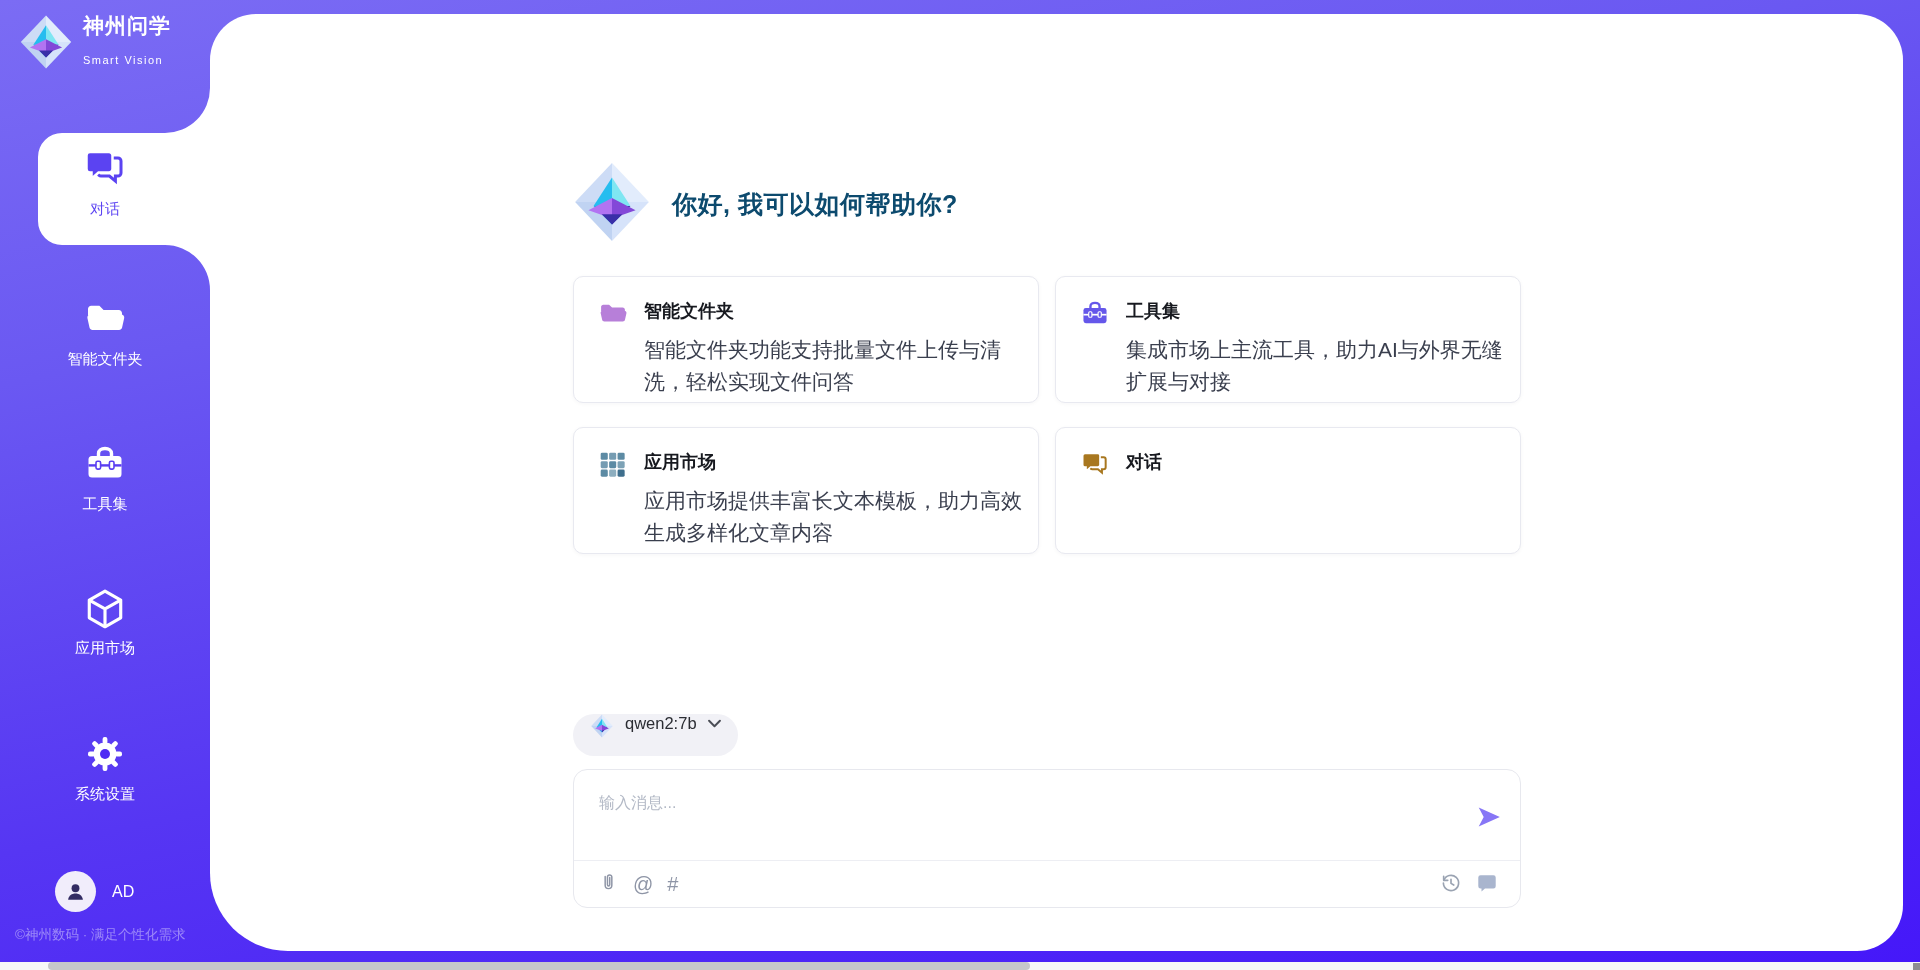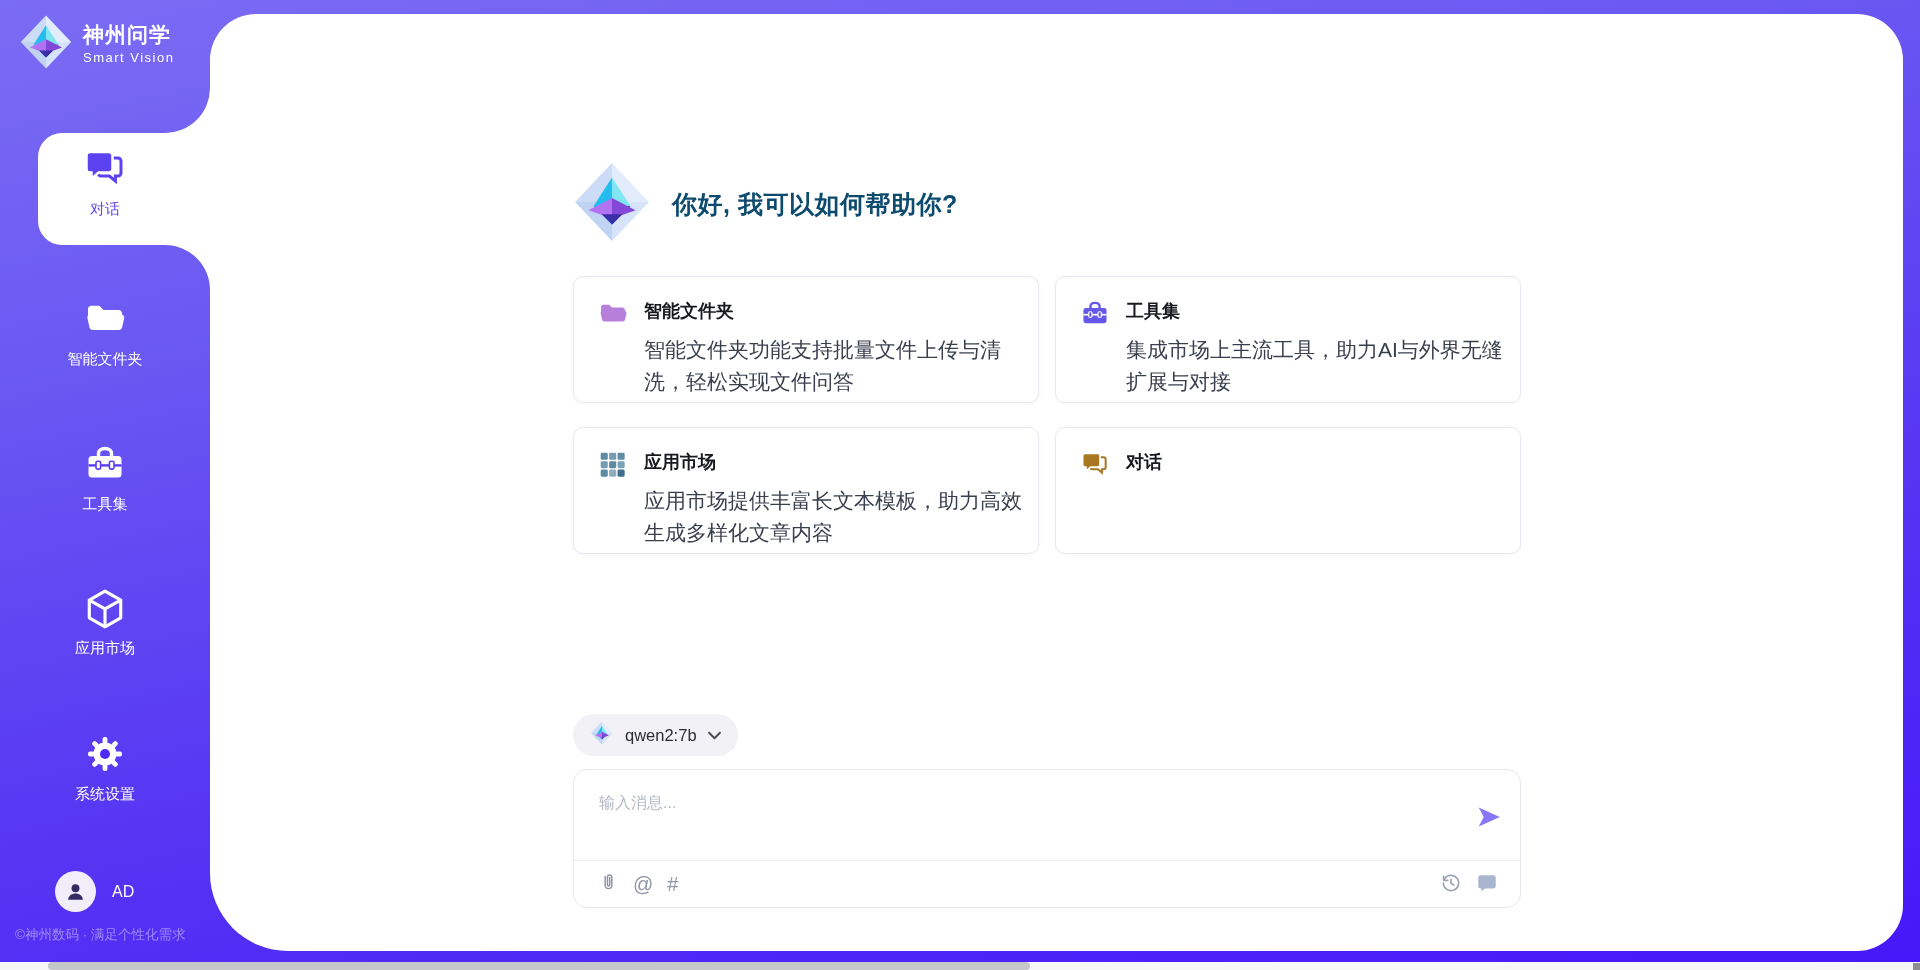--- a/index.html
+++ b/index.html
@@ -9,23 +9,23 @@
     background:linear-gradient(168deg,#7b6cf4 0%,#6a58f2 28%,#5636f3 62%,#4517f9 100%);
     position:relative;
   }
   
   .main-panel{
     position:absolute; left:210px; top:14px; width:1693px; height:937px;
     background:#ffffff; border-radius:46px 46px 46px 78px;
   }
   
   .sidebar{ position:absolute; left:0; top:0; width:210px; height:970px; }
-  .brand{ position:absolute; left:18px; top:14px; display:flex; align-items:center; gap:9px; }
+  .brand{ position:absolute; left:18px; top:14px; display:flex; align-items:flex-start; gap:9px; }
   .brand-name{ color:#fff; font-size:21px; font-weight:700; letter-spacing:1px; line-height:1.15; }
-  .brand-sub{ color:#fff; font-size:13px; letter-spacing:1.5px; margin-top:2px; }
+  .brand-sub{ color:#fff; font-size:11px; letter-spacing:1.5px; margin-top:16px; }
   .active-tab-svg{ position:absolute; left:38px; top:88px; width:172px; height:202px; }
   .nav-item{
     position:absolute; left:0; width:210px; display:flex; flex-direction:column;
     align-items:center; gap:11px; color:#ffffff; cursor:pointer;
   }
   .nav-item .nav-label{ font-size:15px; }
   .nav-item.active{ color:#5b43f2; }
   .nav-icon{ display:block; height:40px; }
   .nav-icon svg{ display:block; }
   .user-row{ position:absolute; left:55px; top:871px; display:flex; align-items:center; gap:16px; }
@@ -46,21 +46,21 @@
     display:grid; grid-template-columns:45px 1fr; cursor:pointer;
   }
   .card-icon{ margin-top:1px; }
   .card-title{ font-size:18px; font-weight:700; color:#17191f; margin-bottom:11px; }
   .card-desc{ font-size:21px; color:#3a3f4e; line-height:1.52; width:384px; }
   .ic-folder{ color:#b77fd9; } .ic-toolbox{ color:#6557ea; --gap:#ffffff; }
   .ic-grid{ color:#5d8ba4; } .ic-chat-gold{ color:#a8771f; --gap:#ffffff; }
   
   .model-pill{
     position:absolute; left:363px; top:700px; height:42px; padding:0 17px;
-    background:#f1f1f6; border-radius:21px; display:inline-flex; align-items:center; gap:11px; cursor:pointer;
+    background:#f1f1f6; border-radius:21px; display:inline-flex; align-items:flex-start; gap:11px; cursor:pointer;
   }
   .model-name{ font-size:16.5px; color:#2b2d33; }
   
   .composer{
     position:absolute; left:363px; top:755px; width:948px; height:139px;
     border:1.5px solid #e7e8ee; border-radius:14px; background:#fff;
   }
   .msg-input{
     position:absolute; left:25px; top:18px; width:860px; height:30px;
     border:none; outline:none; font-size:16px; color:#333;

